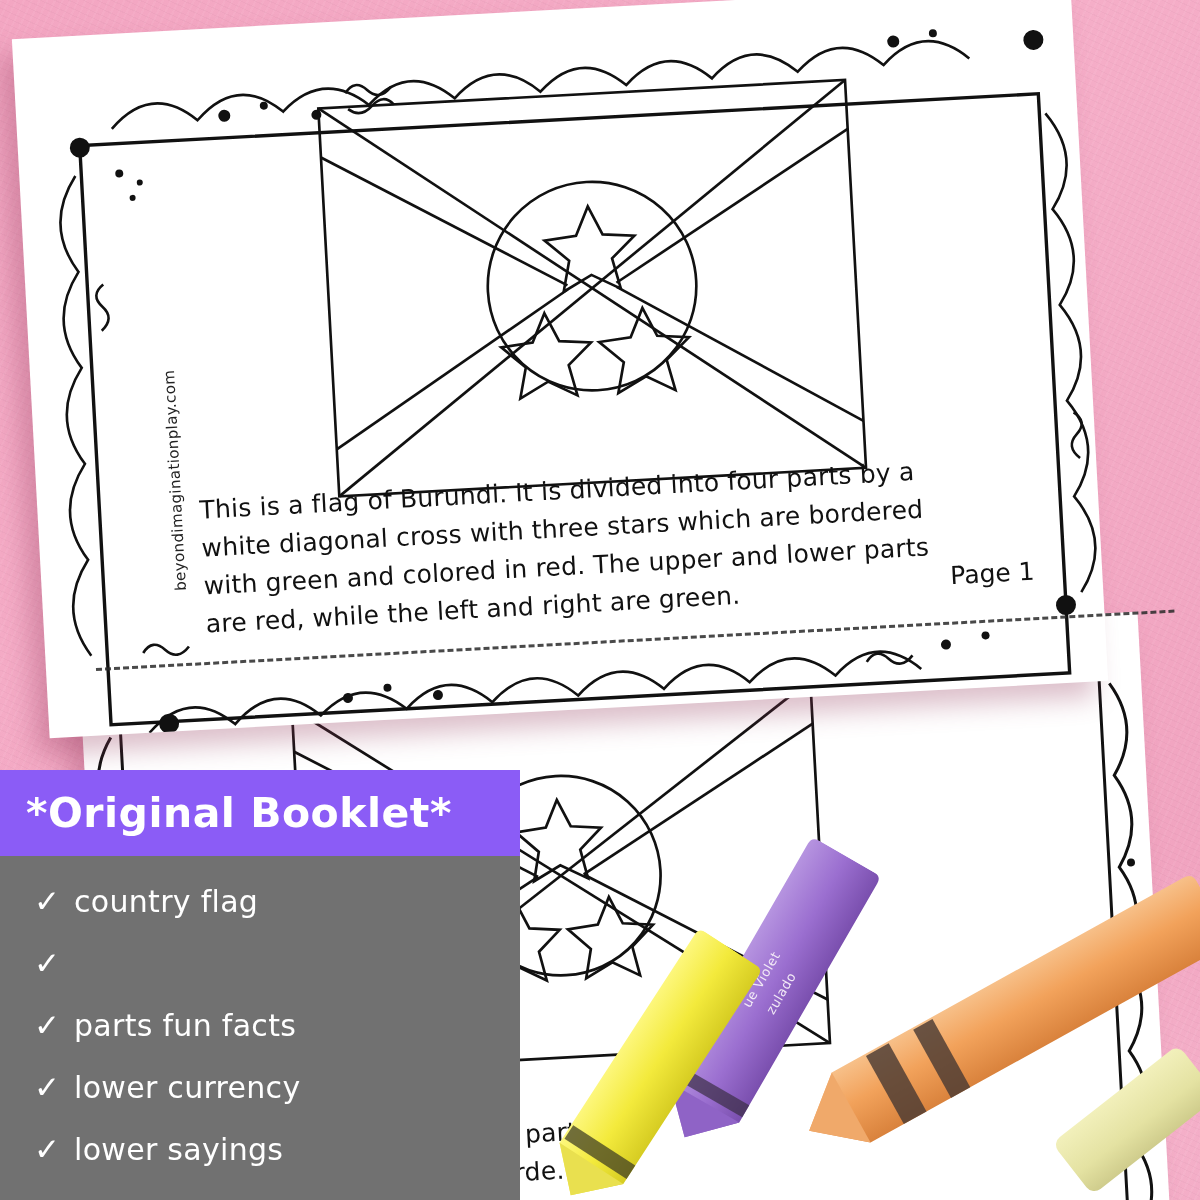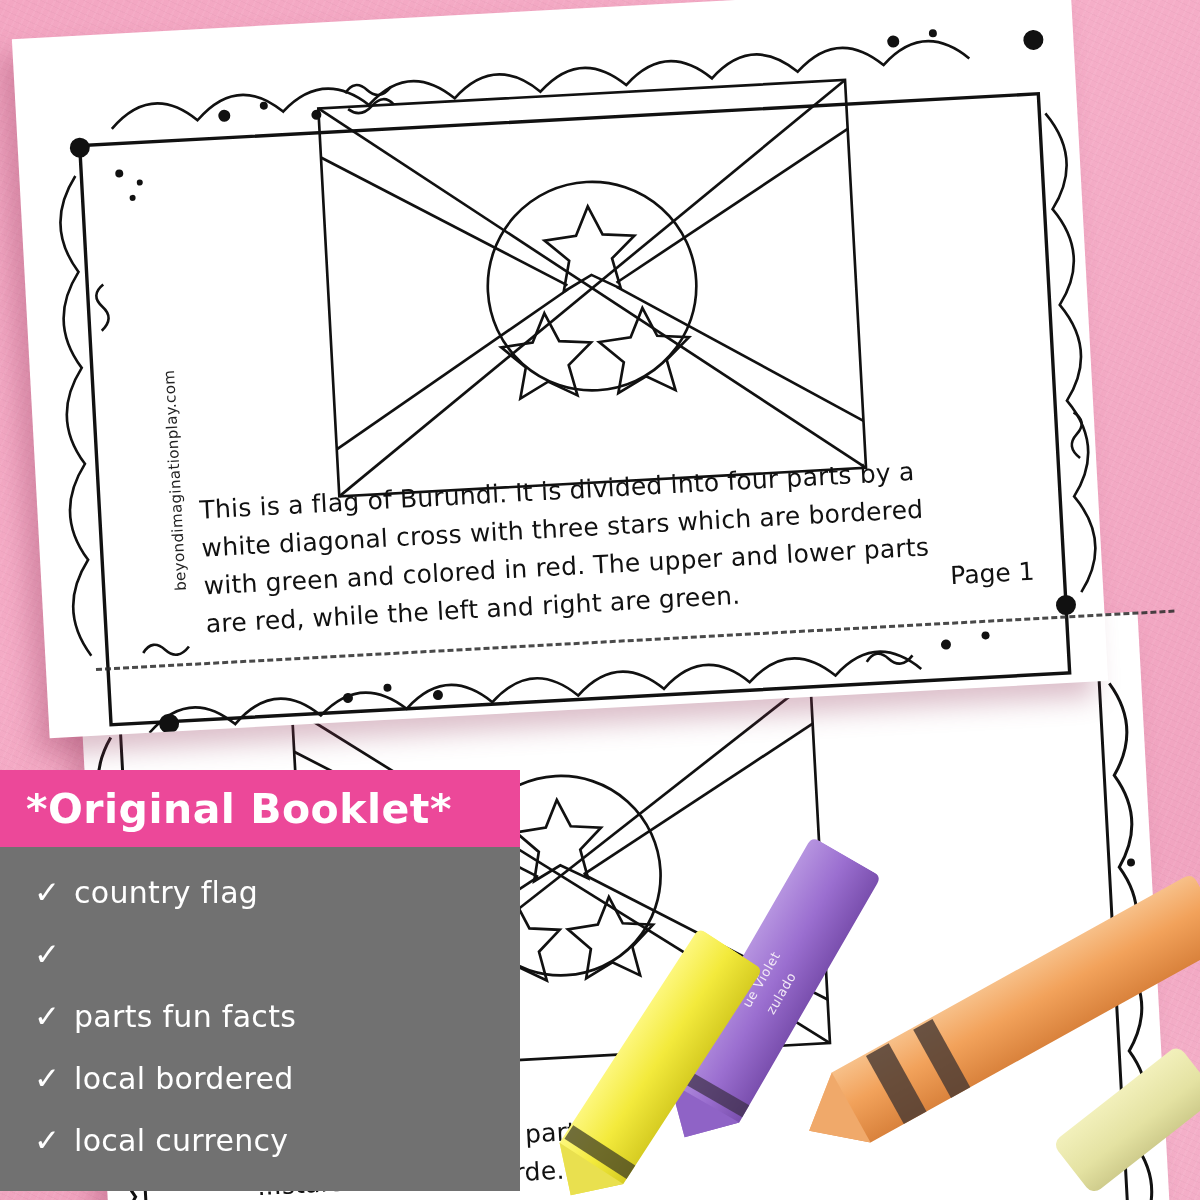--- a/index.html
+++ b/index.html
@@ -87,22 +87,22 @@
     opacity: .85;
   }
 
   
   #overlay {
     position: absolute;
     left: 0; top: 770px;
     width: 520px; height: 430px;
   }
   #overlay-title-bar {
-    background: #ec4899;
-    height: 77px;
+    background: #8b5cf6;
+    height: 86px;
     display: flex; align-items: center;
     padding-left: 26px;
   }
   #overlay-title-bar .title {
     color: #fff;
     font-size: 41px;
     font-weight: 700;
     letter-spacing: .5px;
     font-family: "DejaVu Sans", sans-serif;
   }
@@ -336,21 +336,21 @@
       </div>
       <div class="feature">
         <span class="check">✓</span>
       </div>
       <div class="feature">
         <span class="check">✓</span>
         <span class="flabel">parts fun facts</span>
       </div>
       <div class="feature">
         <span class="check">✓</span>
-        <span class="flabel">local bordered</span>
-      </div>
-      <div class="feature">
-        <span class="check">✓</span>
-        <span class="flabel">local currency</span>
+        <span class="flabel">lower currency</span>
+      </div>
+      <div class="feature">
+        <span class="check">✓</span>
+        <span class="flabel">lower sayings</span>
       </div>
     </div>
   </div>
 </div>
 
 </body></html>

